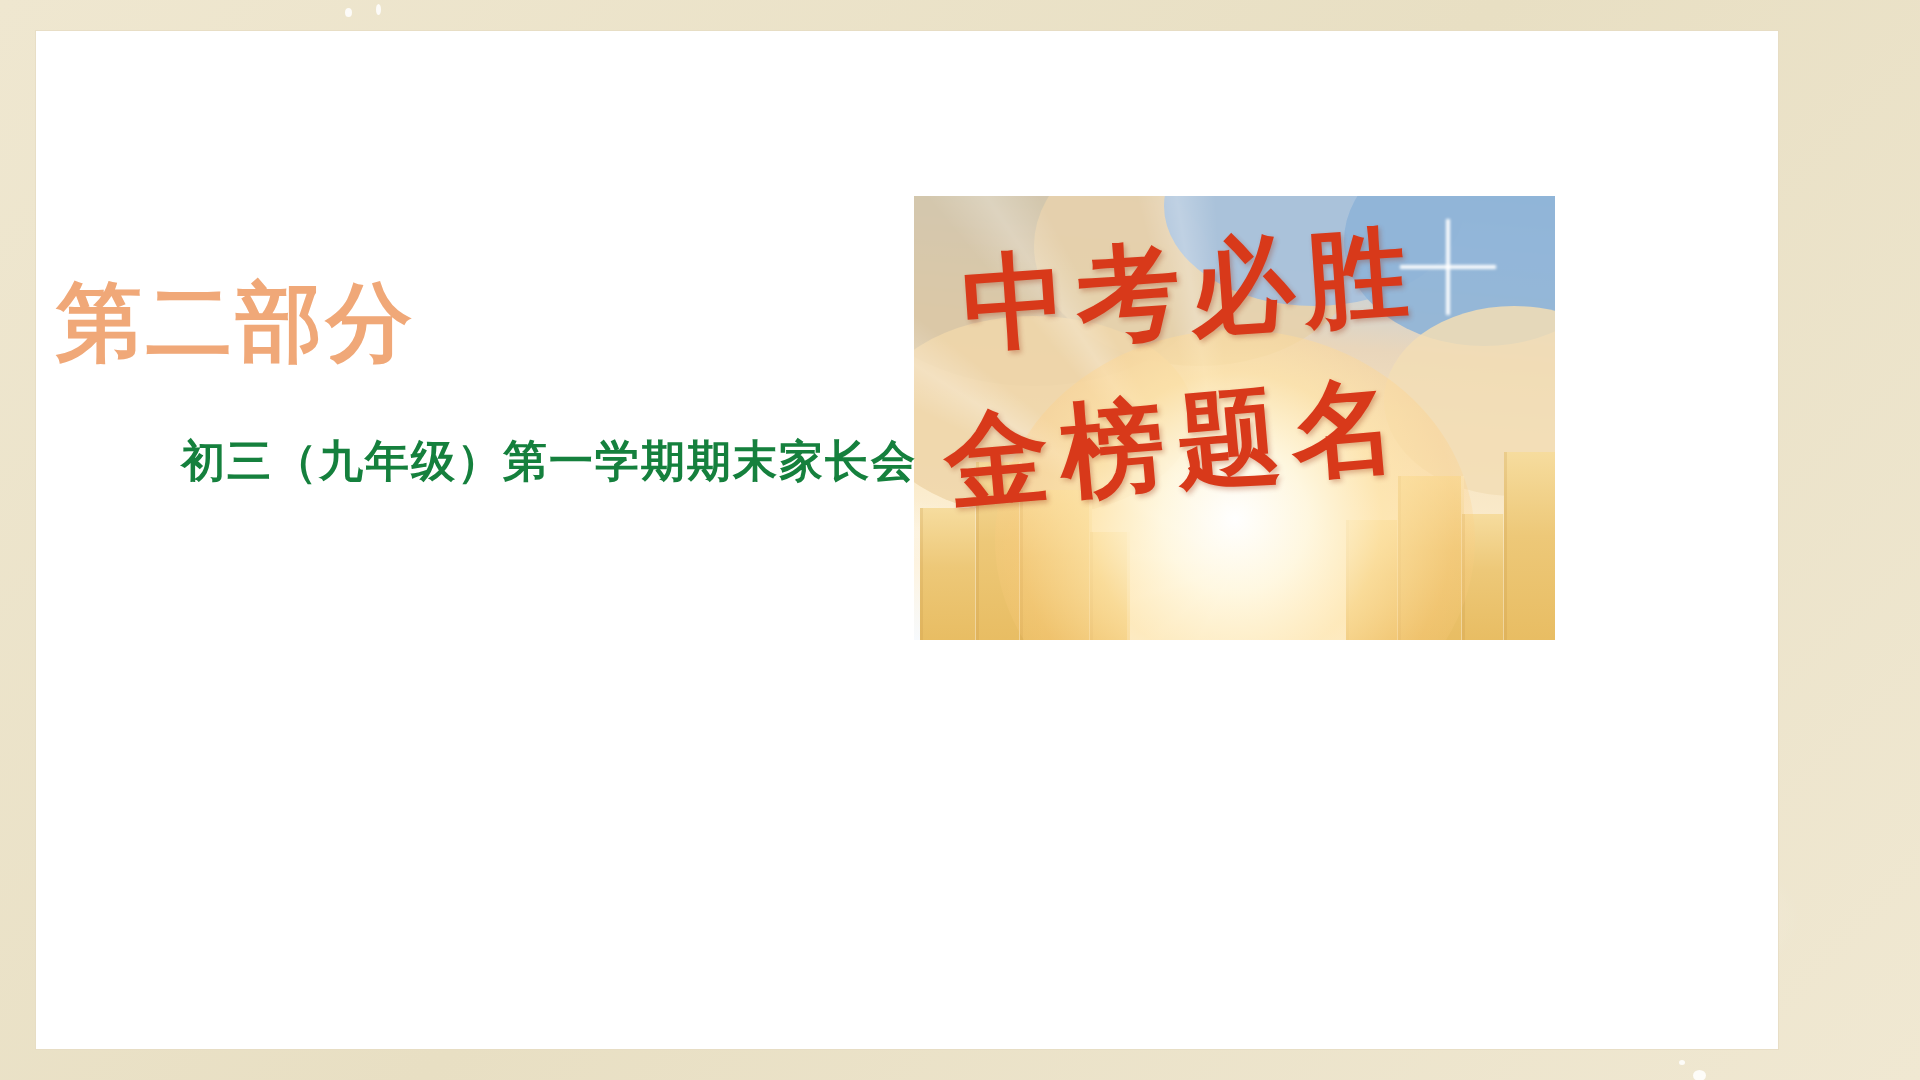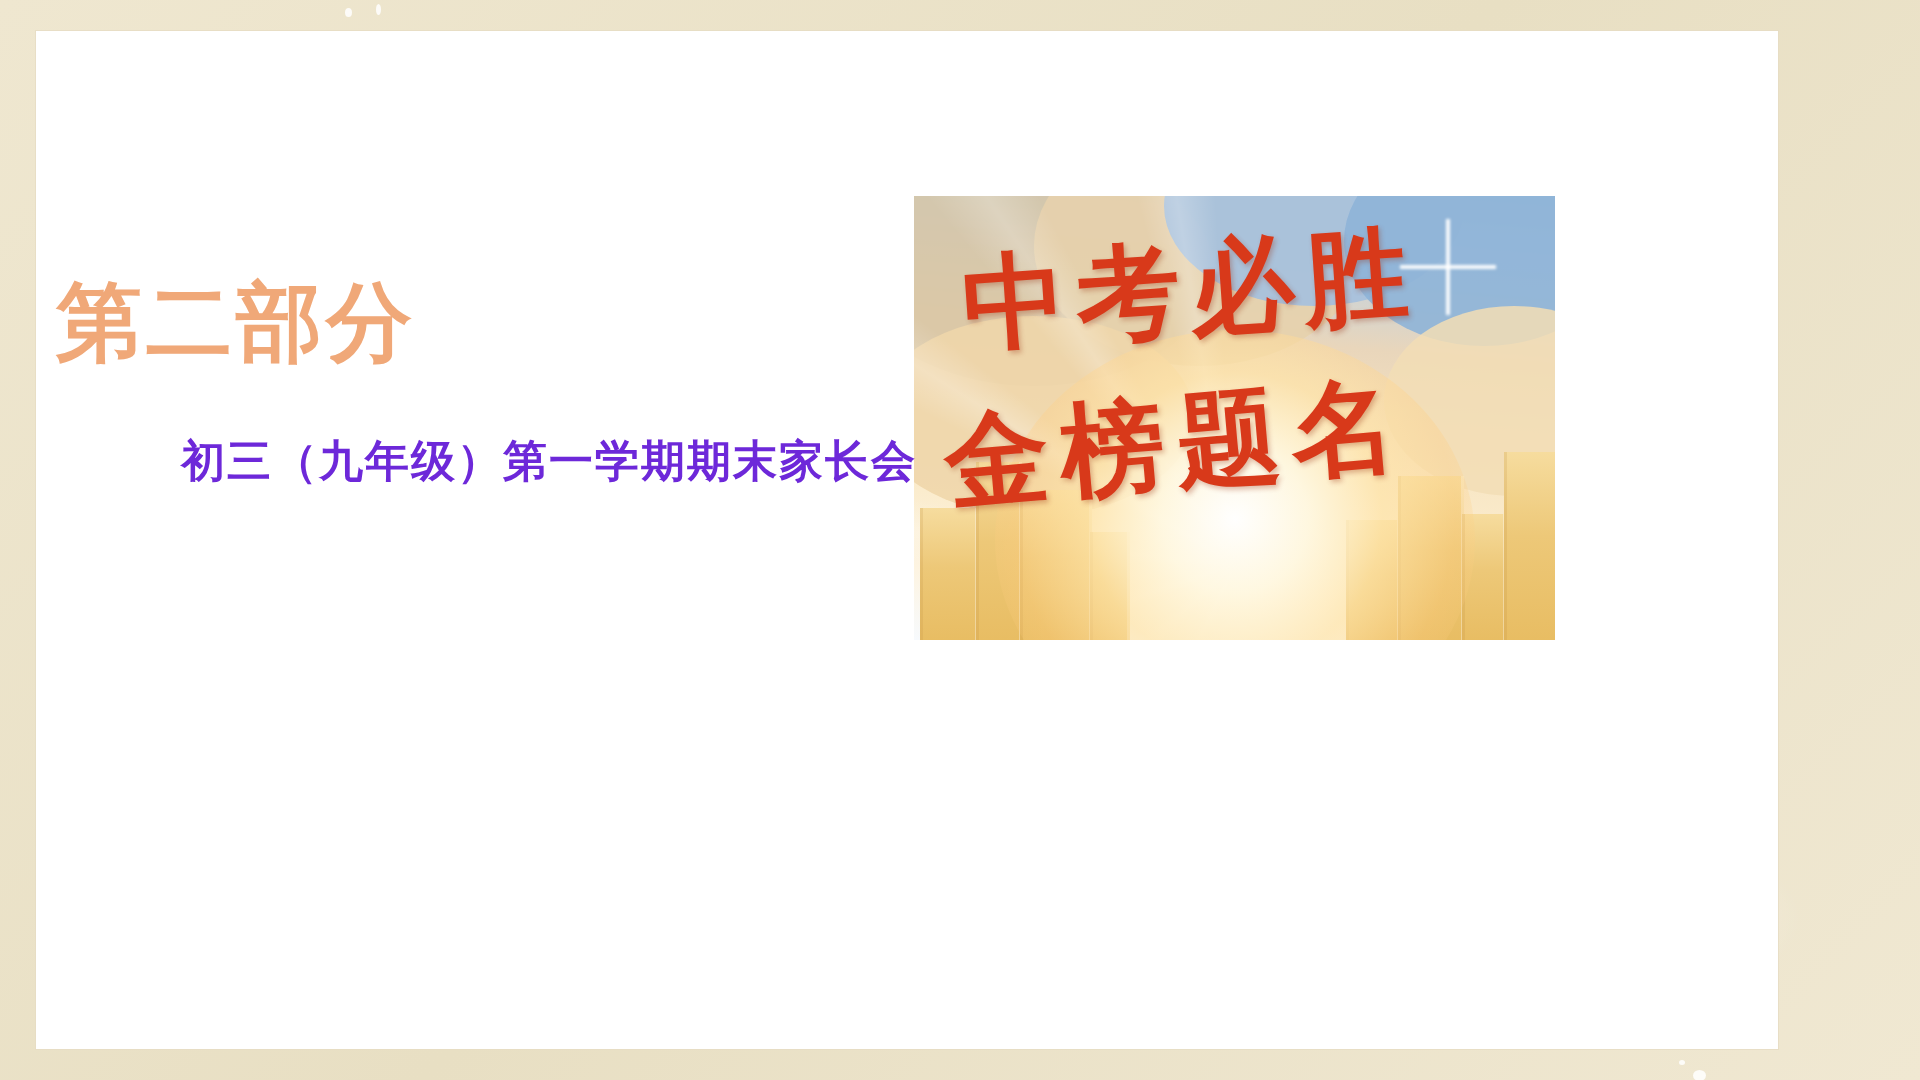--- a/index.html
+++ b/index.html
@@ -78,21 +78,21 @@
     margin-top: 26px;
     white-space: nowrap;
   }
 
   #sub-title {
     font-family: "Liberation Sans", sans-serif;
     font-weight: bold;
     font-size: 44px;
     line-height: 1.1;
     letter-spacing: 2px;
-    color: #6d28d9;
+    color: #15803d;
     text-align: center;
     margin-top: 72px;
     padding-left: 16px;
     white-space: nowrap;
   }
 
   
   #poster {
     position: absolute;
     left: 878px;

